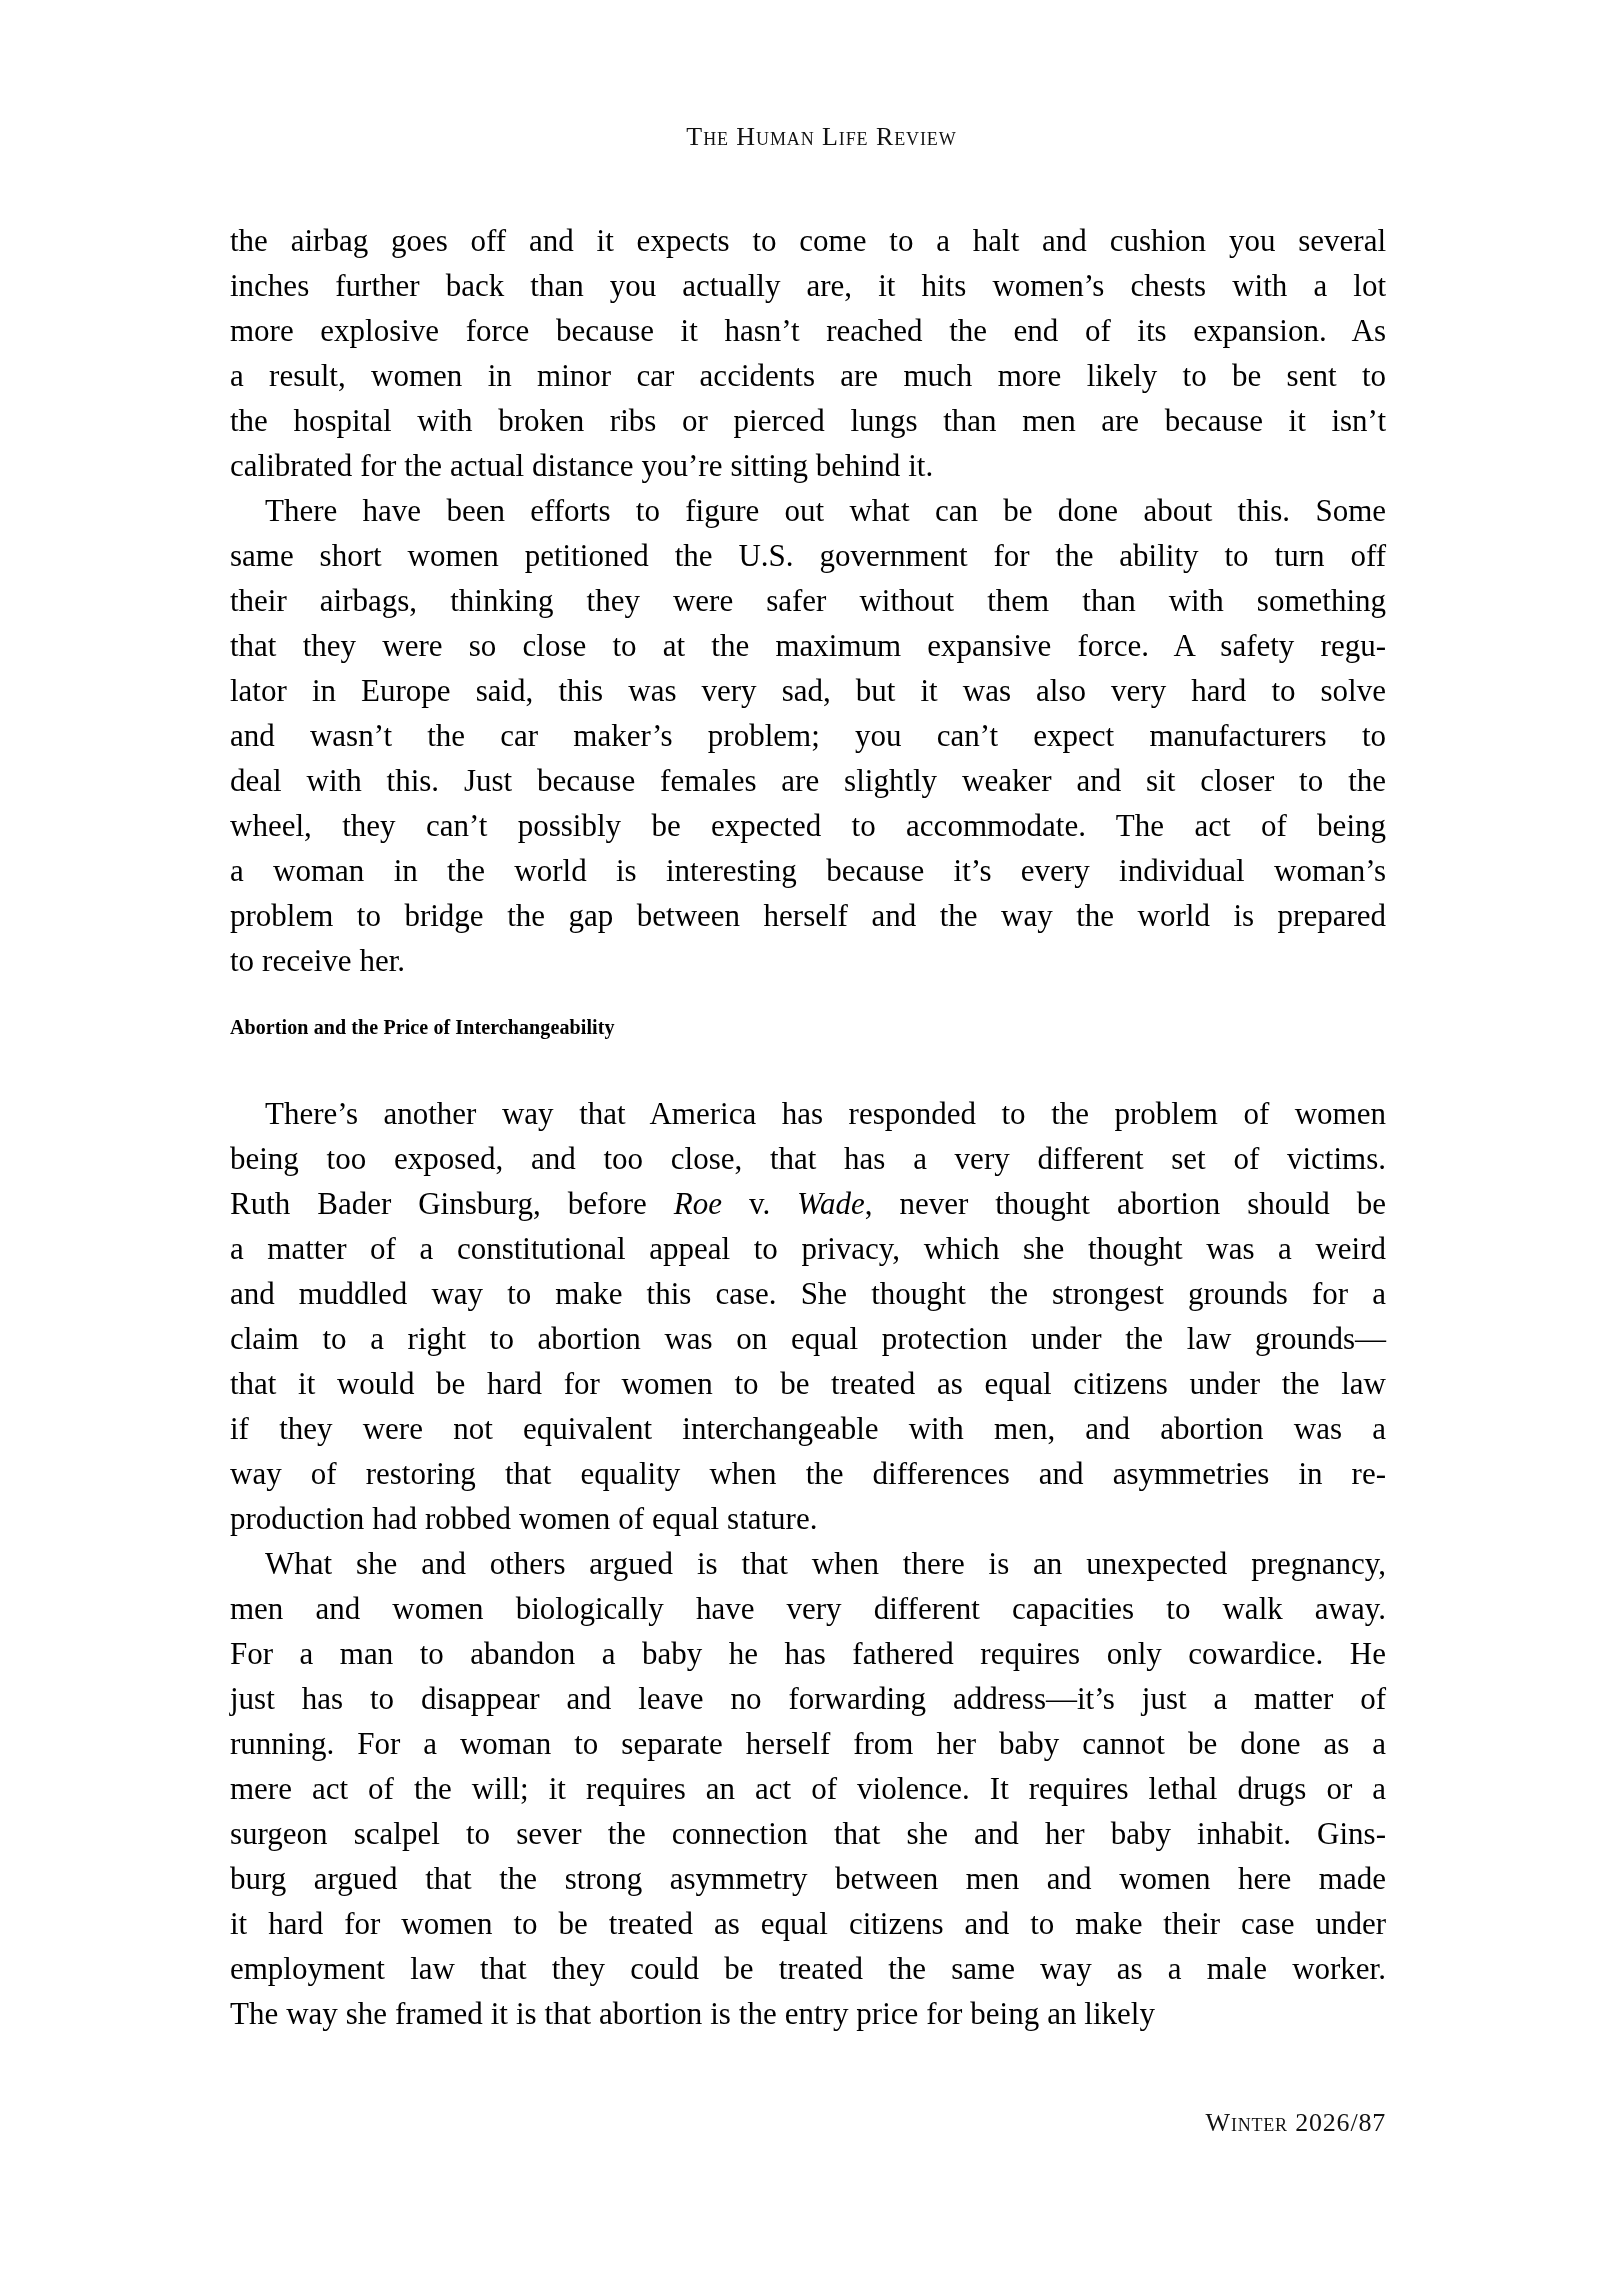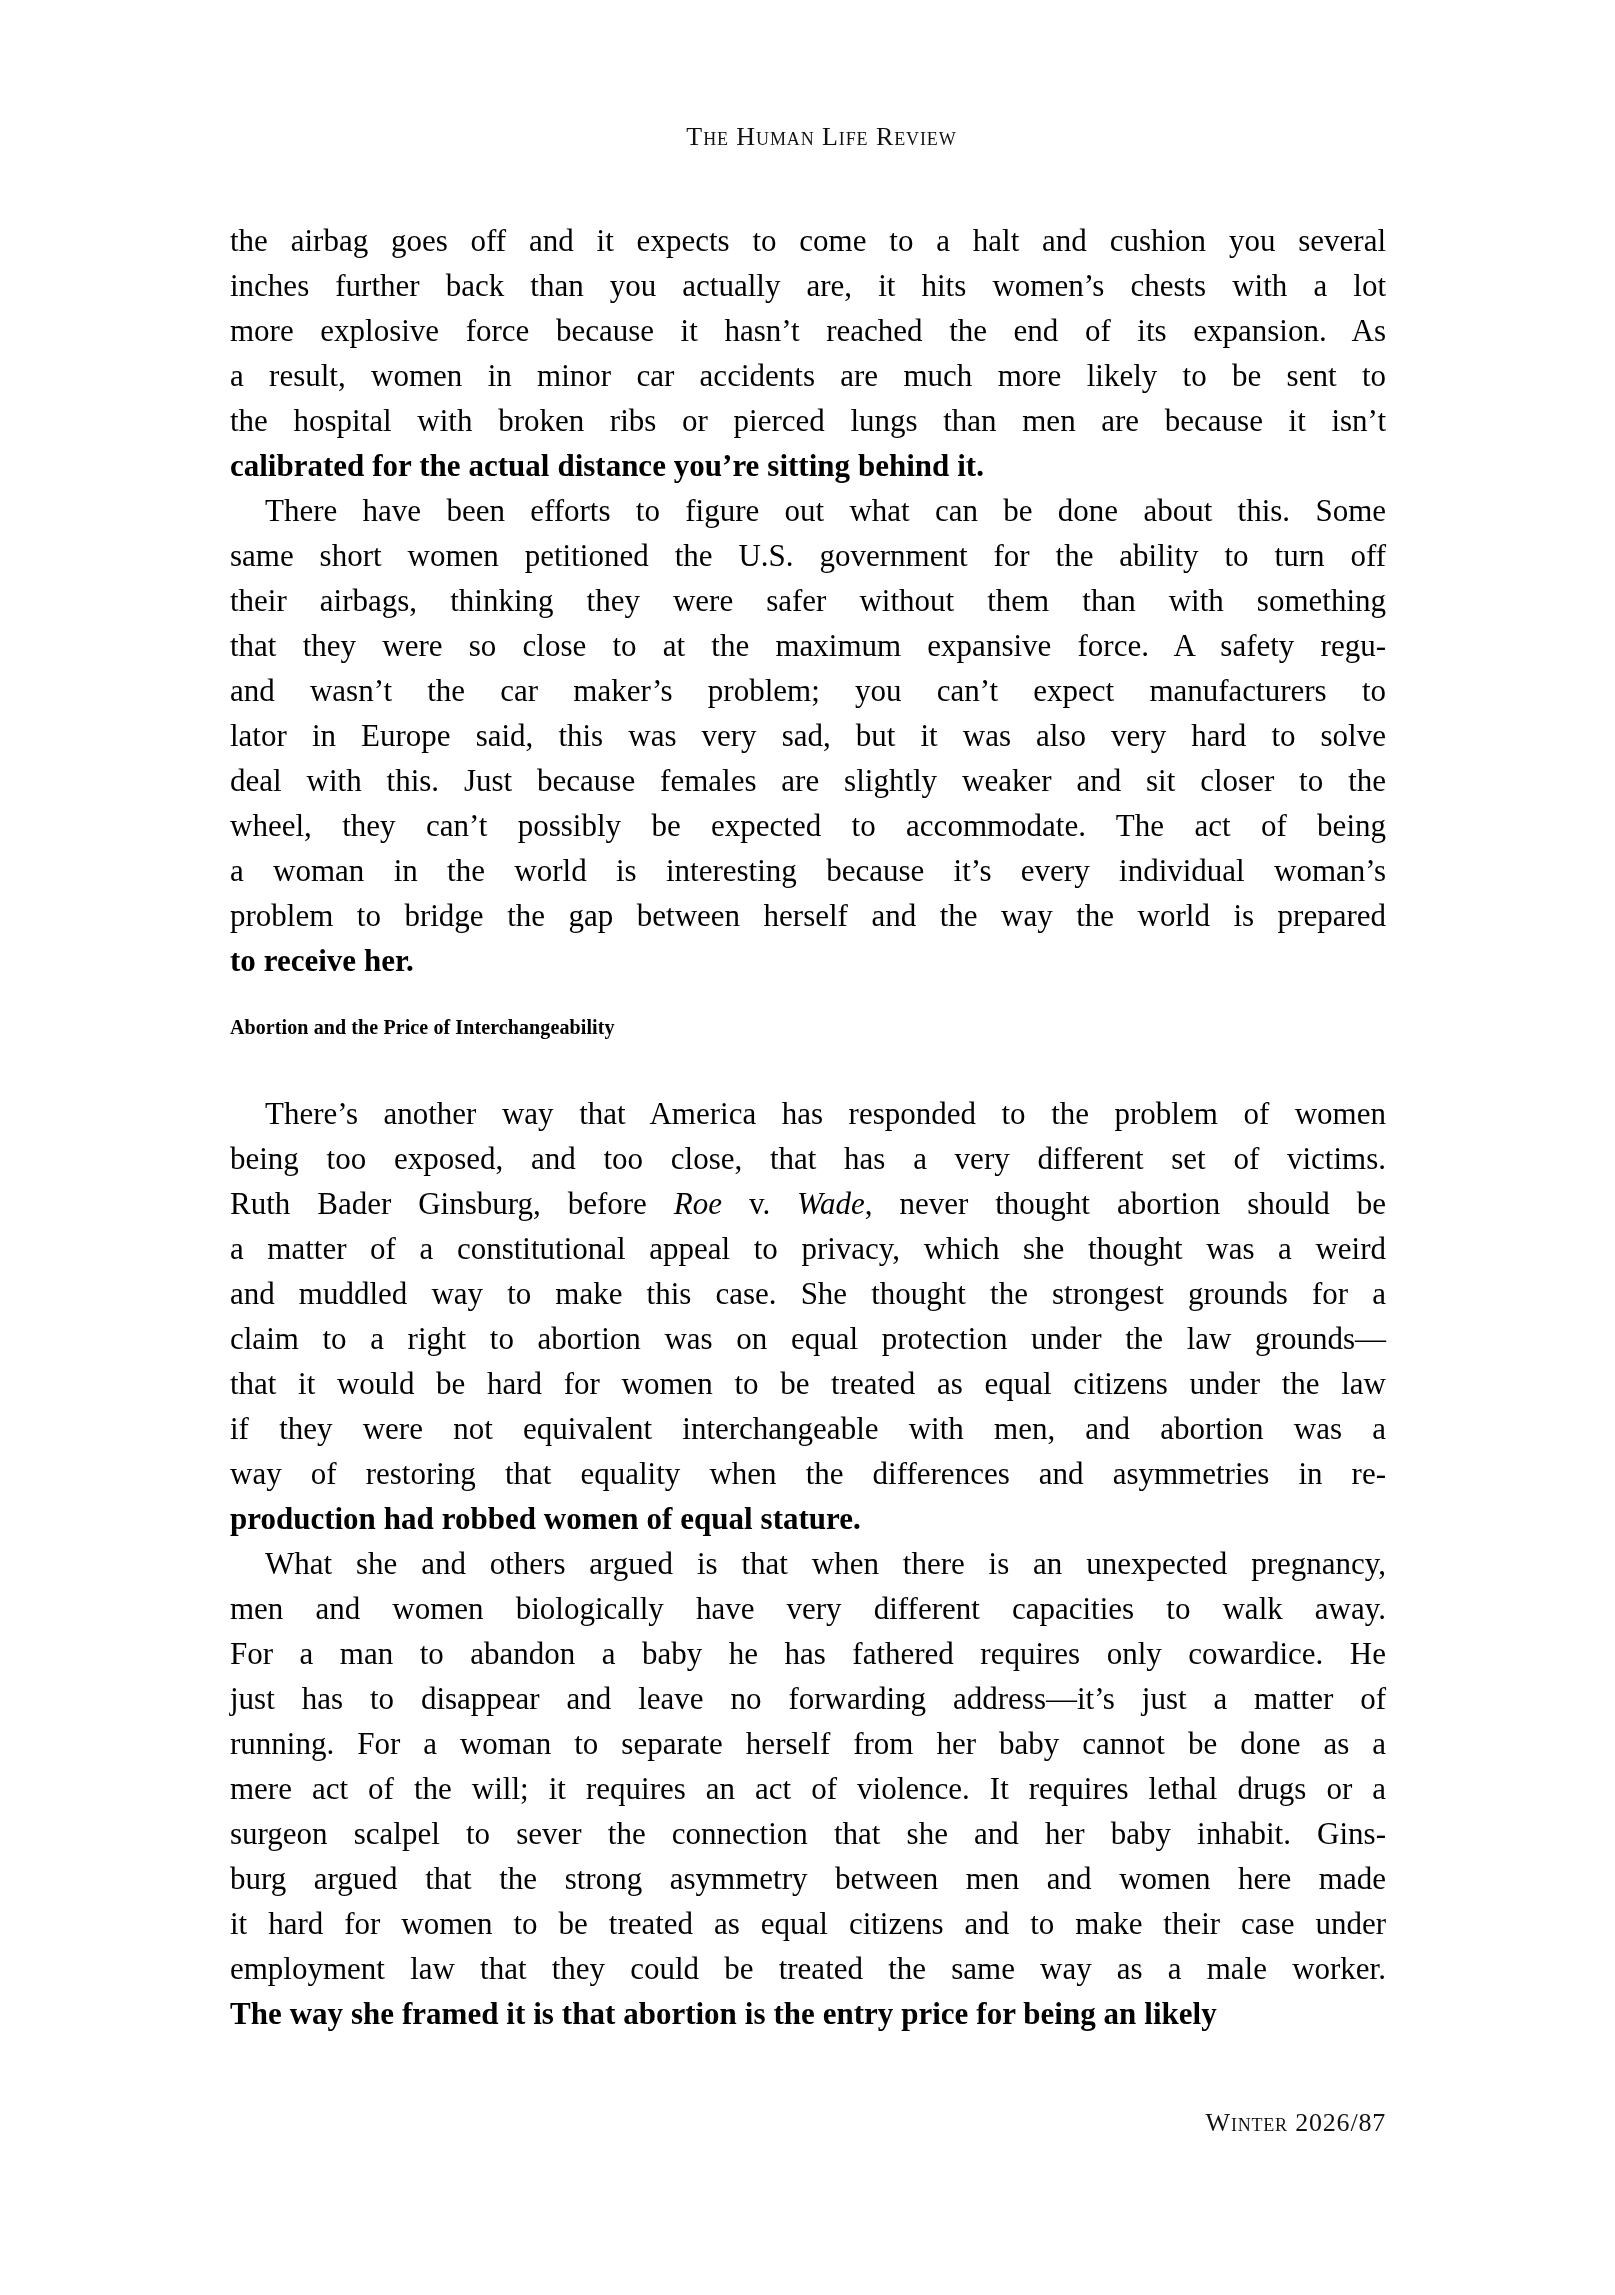--- a/index.html
+++ b/index.html
@@ -44,21 +44,20 @@
 
   
   .ln {
     display: block;
     text-align: justify;
     text-align-last: justify;
     white-space: nowrap;
   }
   .ln.last {
     text-align-last: left;
-    font-weight: bold;
   }
   .ln.first-indent {
     text-indent: 35px;
   }
 
   i, .ital { font-style: italic; }
 
   
   .subhead {
     position: absolute;
@@ -103,22 +102,22 @@
       <span class="ln">a result, women in minor car accidents are much more likely to be sent to</span>
       <span class="ln">the hospital with broken ribs or pierced lungs than men are because it isn’t</span>
       <span class="ln last">calibrated for the actual distance you’re sitting behind it.</span>
     </p>
 
     <p class="para">
       <span class="ln first-indent">There have been efforts to figure out what can be done about this. Some</span>
       <span class="ln">same short women petitioned the U.S. government for the ability to turn off</span>
       <span class="ln">their airbags, thinking they were safer without them than with something</span>
       <span class="ln">that they were so close to at the maximum expansive force. A safety regu-</span>
+      <span class="ln">lator in Europe said, this was very sad, but it was also very hard to solve</span>
       <span class="ln">and wasn’t the car maker’s problem; you can’t expect manufacturers to</span>
-      <span class="ln">lator in Europe said, this was very sad, but it was also very hard to solve</span>
       <span class="ln">deal with this. Just because females are slightly weaker and sit closer to the</span>
       <span class="ln">wheel, they can’t possibly be expected to accommodate. The act of being</span>
       <span class="ln">a woman in the world is interesting because it’s every individual woman’s</span>
       <span class="ln">problem to bridge the gap between herself and the way the world is prepared</span>
       <span class="ln last">to receive her.</span>
     </p>
 
   </div>
 
   <div class="subhead">Abortion and the Price of Interchangeability</div>

